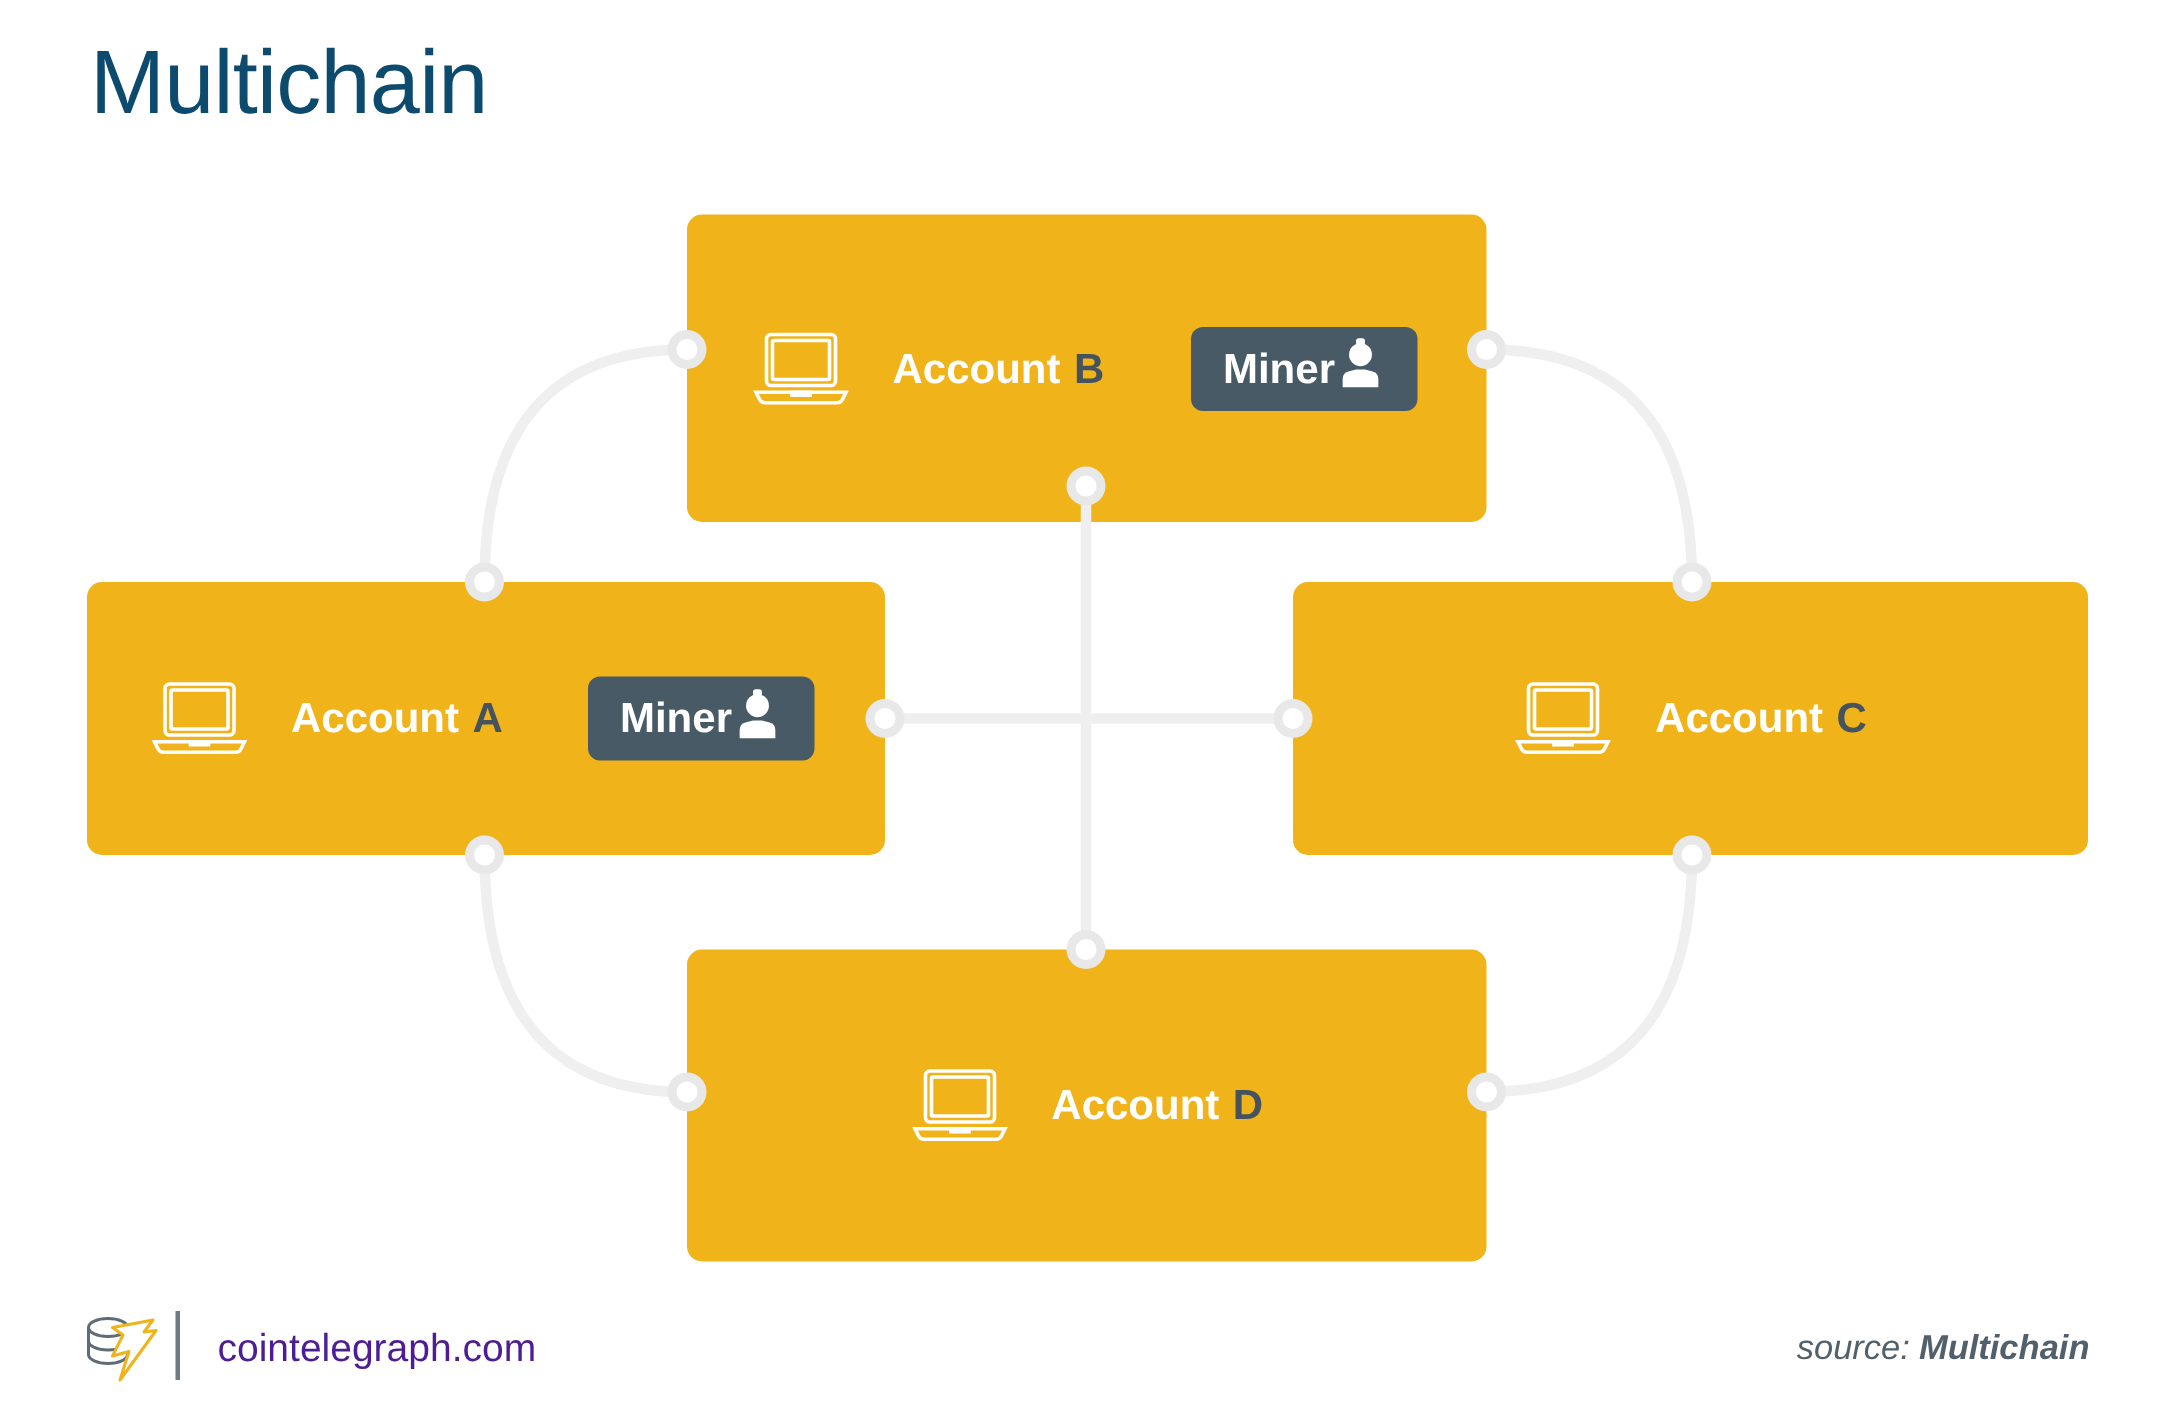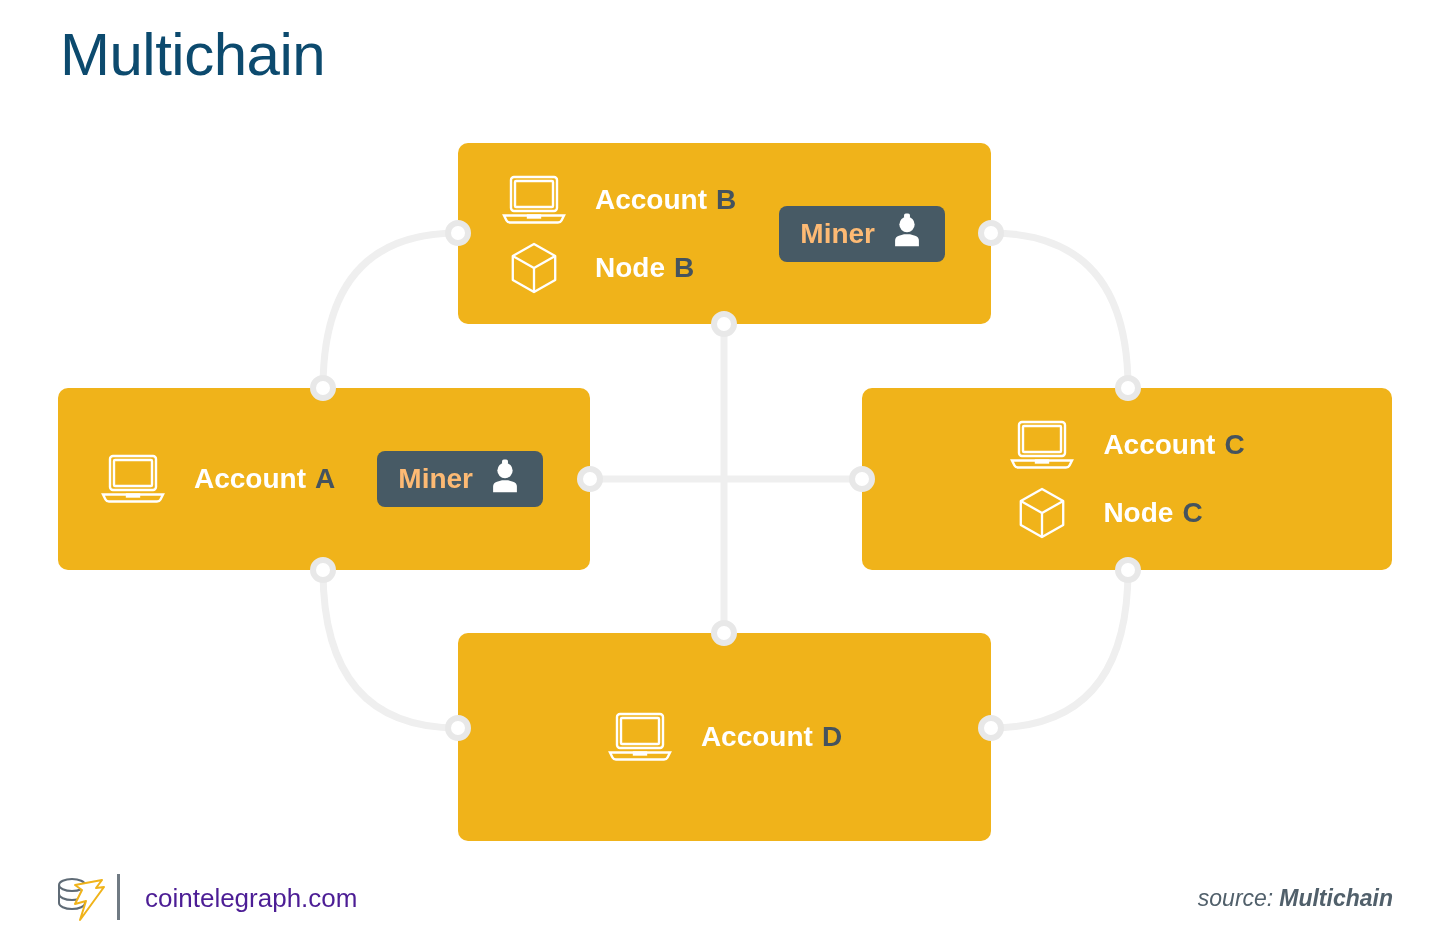--- a/index.html
+++ b/index.html
@@ -10,32 +10,32 @@
   .page-title{
     position:absolute;left:60px;top:20px;font-size:60px;font-weight:400;
     color:#0c4a6e;letter-spacing:-0.5px;
   }
   
   .connector-layer{position:absolute;left:0;top:0;width:1450px;height:947px;pointer-events:none;z-index:3;}
   .node-box{
     position:absolute;background:#F0B31A;border-radius:10px;
     display:flex;align-items:center;z-index:2;box-sizing:border-box;
   }
-  .box-b{left:458px;top:143px;width:533px;height:181px;padding:0 46px 0 43px;justify-content:space-between;}
+  .box-b{left:458px;top:143px;width:533px;height:205px;padding:0 46px 0 43px;justify-content:space-between;}
   .box-a{left:58px;top:388px;width:532px;height:182px;padding:0 47px 0 42px;justify-content:space-between;text-align:center;}
   .box-c{left:862px;top:388px;width:530px;height:182px;justify-content:center;}
   .box-d{left:458px;top:633px;width:533px;height:208px;justify-content:center;}
   .rows{display:flex;flex-direction:column;gap:12px;}
   .row{display:flex;align-items:center;height:56px;}
   .icon-cell{width:66px;display:flex;justify-content:center;align-items:center;margin-right:28px;}
   .label{font-size:28px;font-weight:700;color:#ffffff;white-space:nowrap;}
   .label .letter{color:#45535E;margin-left:9px;}
   .miner-badge{
     background:#475A65;border-radius:8px;height:56px;padding:0 21px;
-    display:flex;align-items:center;gap:15px;color:#fdba74;
+    display:flex;align-items:center;color:#ffffff;
     font-size:28px;font-weight:700;
   }
   .footer{position:absolute;left:0;top:0;width:100%;}
   .footer-logo{position:absolute;left:54px;top:872px;}
   .footer-divider{position:absolute;left:117px;top:874px;width:3px;height:46px;background:#707A83;}
   .footer-site{position:absolute;left:145px;top:883px;font-size:26px;color:#4c1d95;}
   .footer-source{position:absolute;right:57px;top:885px;font-size:23px;font-style:italic;color:#51606B;}
   .footer-source .source-name{font-weight:700;margin-left:6px;}
 </style>
 </head>
@@ -50,30 +50,20 @@
       <div class="row">
         <span class="icon-cell">
           <svg width="64" height="50" viewBox="0 0 64 50" fill="none" stroke="#fff" stroke-width="2.4">
             <rect x="9" y="2" width="46" height="34" rx="3"></rect>
             <rect x="13" y="6" width="38" height="26" rx="1"></rect>
             <path d="M2 40.5 H62 L59.5 45.5 Q58.5 47.5 56 47.5 H8 Q5.5 47.5 4.5 45.5 Z"></path>
             <path d="M26 40.5 h12 v2 h-12 z"></path>
           </svg>
         </span>
         <span class="label"><span>Account</span><span class="letter">B</span></span>
-      </div>
-      <div class="row">
-        <span class="icon-cell">
-          <svg width="52" height="54" viewBox="0 0 52 56" fill="none" stroke="#fff" stroke-width="2.4" stroke-linejoin="round">
-            <path d="M26 3 L48 15.5 V40.5 L26 53 L4 40.5 V15.5 Z"></path>
-            <path d="M4 15.5 L26 28 L48 15.5"></path>
-            <path d="M26 28 V53"></path>
-          </svg>
-        </span>
-        <span class="label"><span>Node</span><span class="letter">B</span></span>
       </div>
     </div>
     <div class="miner-badge">
       <span>Miner</span>
       <span>
         <svg width="34" height="34" viewBox="0 0 40 40" fill="#fff">
           <rect x="16.5" y="0.5" width="7" height="6" rx="2.2"></rect>
           <circle cx="20" cy="13.5" r="9"></circle>
           <path d="M6 39 V32.5 Q6 28 10.5 26.7 L16.5 25 H23.5 L29.5 26.7 Q34 28 34 32.5 V39 Z"></path>
         </svg>
@@ -112,30 +102,20 @@
       <div class="row">
         <span class="icon-cell">
           <svg width="64" height="50" viewBox="0 0 64 50" fill="none" stroke="#fff" stroke-width="2.4">
             <rect x="9" y="2" width="46" height="34" rx="3"></rect>
             <rect x="13" y="6" width="38" height="26" rx="1"></rect>
             <path d="M2 40.5 H62 L59.5 45.5 Q58.5 47.5 56 47.5 H8 Q5.5 47.5 4.5 45.5 Z"></path>
             <path d="M26 40.5 h12 v2 h-12 z"></path>
           </svg>
         </span>
         <span class="label"><span>Account</span><span class="letter">C</span></span>
-      </div>
-      <div class="row">
-        <span class="icon-cell">
-          <svg width="52" height="54" viewBox="0 0 52 56" fill="none" stroke="#fff" stroke-width="2.4" stroke-linejoin="round">
-            <path d="M26 3 L48 15.5 V40.5 L26 53 L4 40.5 V15.5 Z"></path>
-            <path d="M4 15.5 L26 28 L48 15.5"></path>
-            <path d="M26 28 V53"></path>
-          </svg>
-        </span>
-        <span class="label"><span>Node</span><span class="letter">C</span></span>
       </div>
     </div>
   </div>
 
   <div class="node-box box-d">
     <div class="rows">
       <div class="row">
         <span class="icon-cell">
           <svg width="64" height="50" viewBox="0 0 64 50" fill="none" stroke="#fff" stroke-width="2.4">
             <rect x="9" y="2" width="46" height="34" rx="3"></rect>

